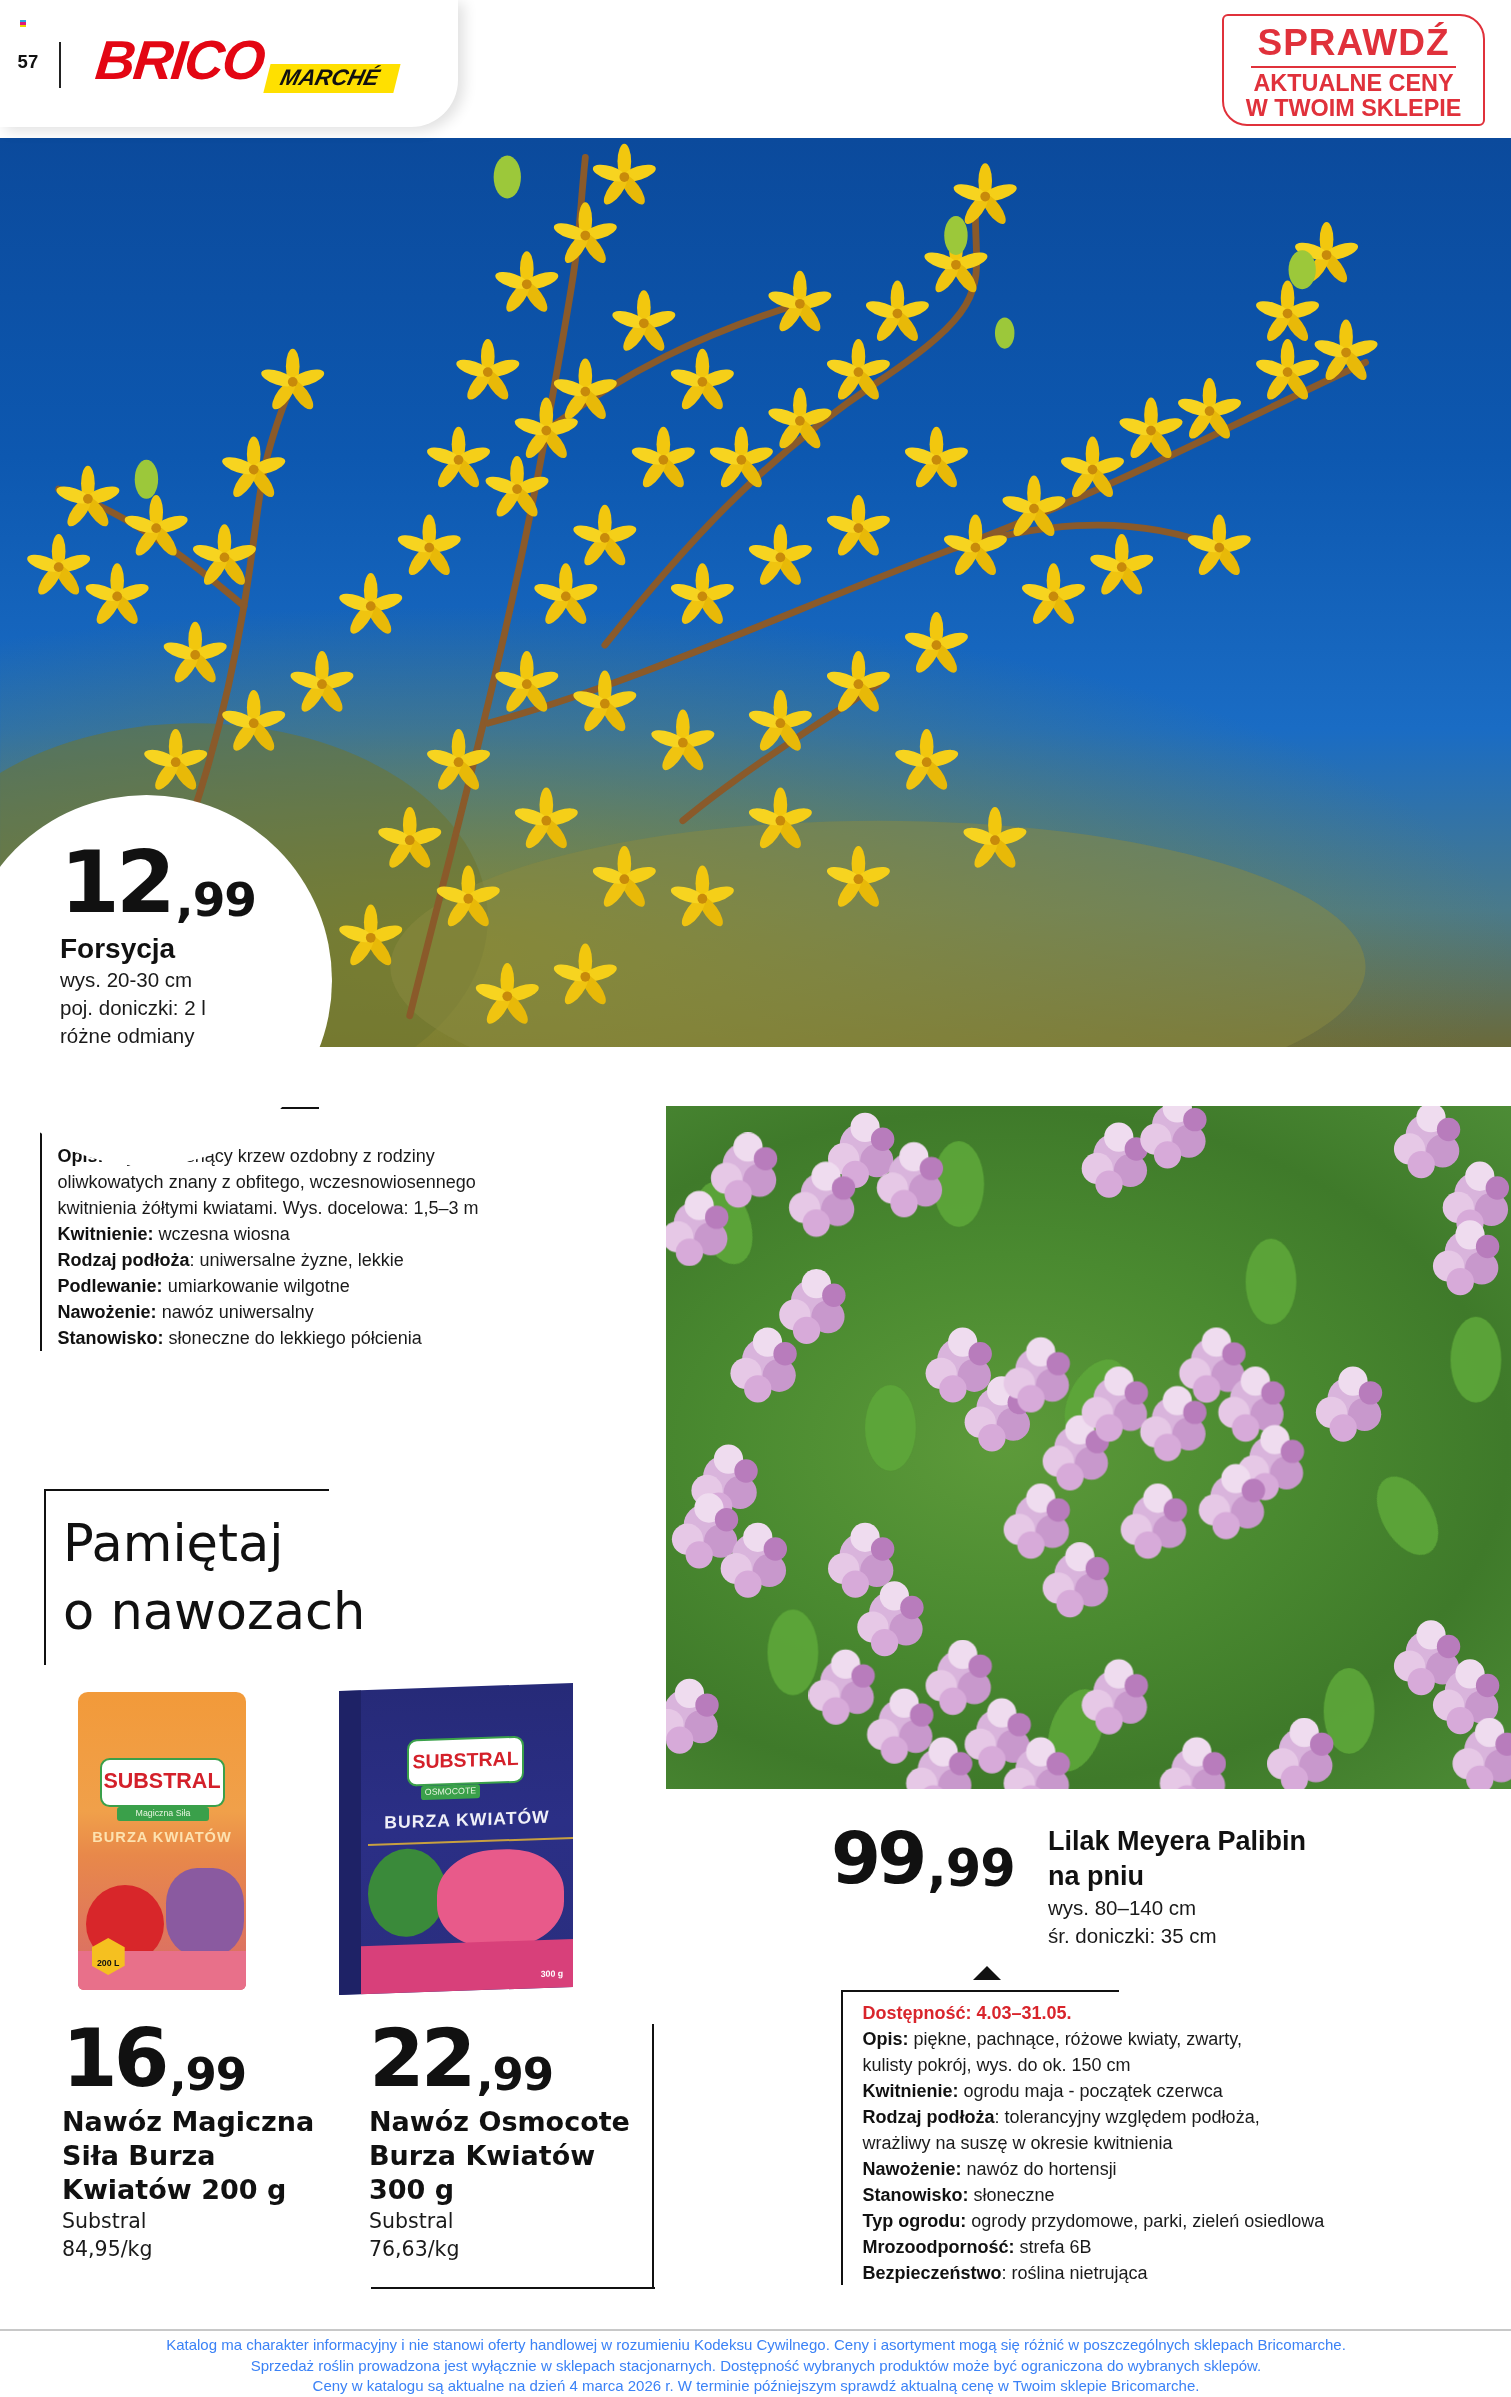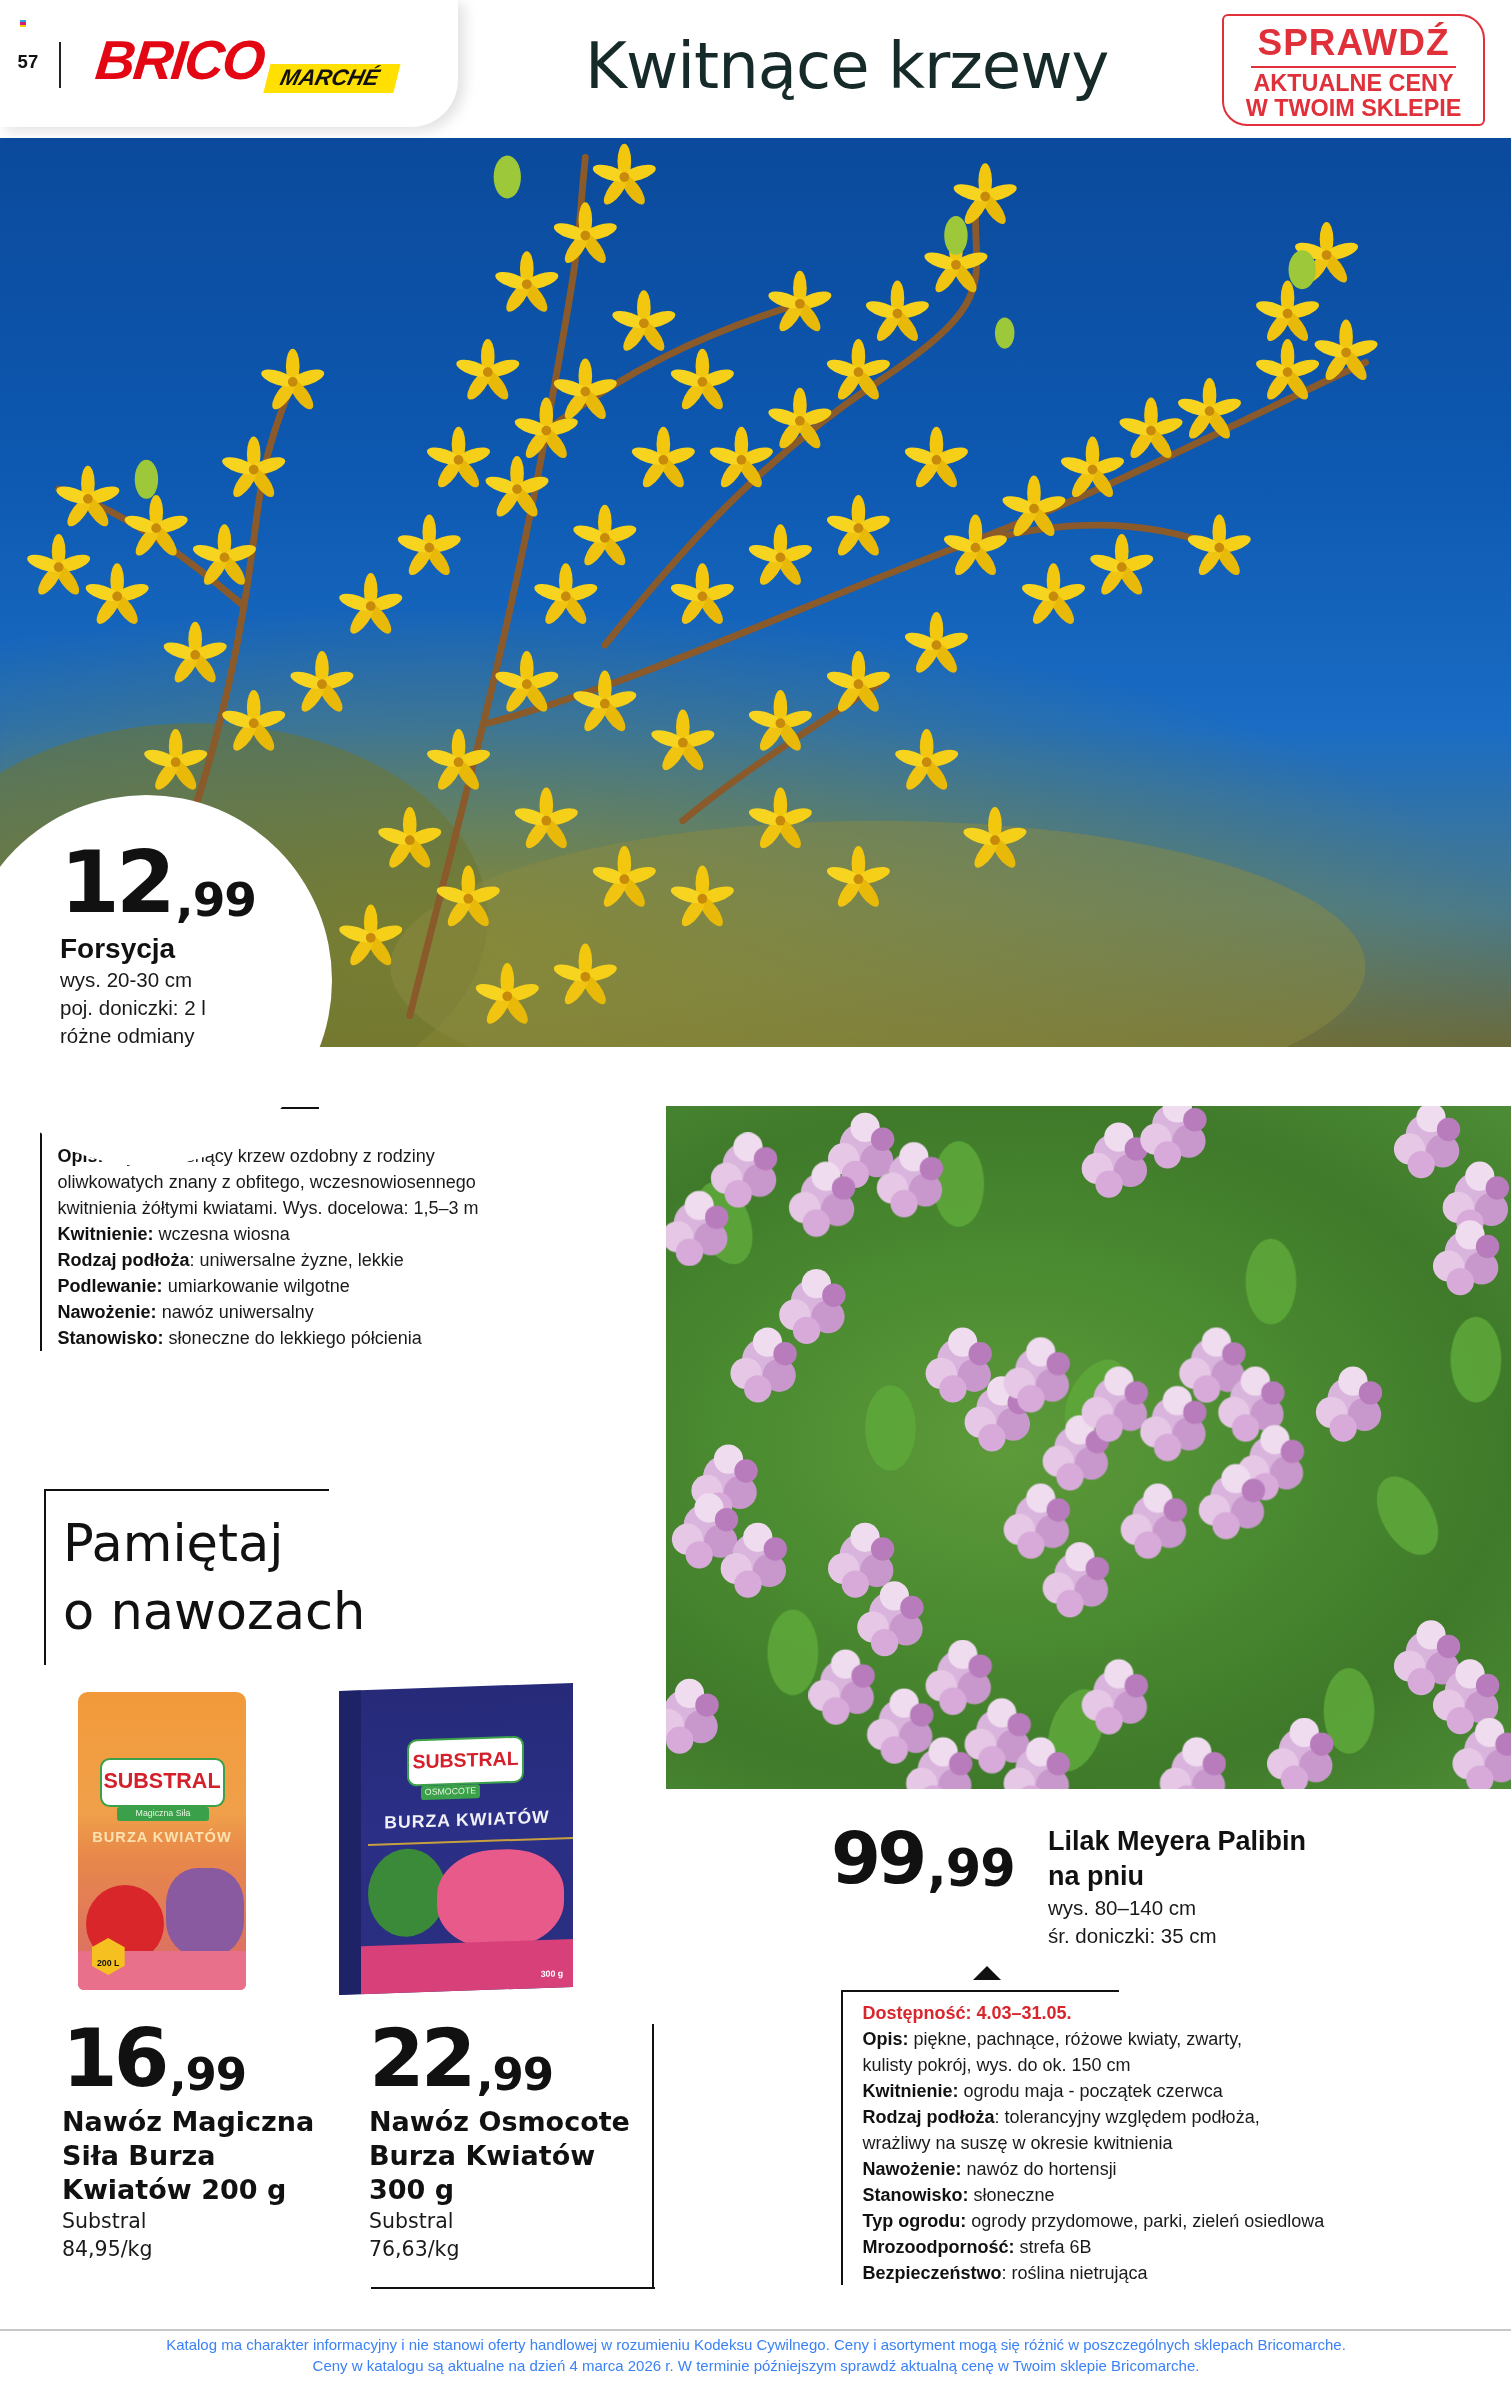--- a/index.html
+++ b/index.html
@@ -101,21 +101,20 @@
 <div class="header">
   <div class="logo-tab">
     <div class="cmyk-mark"></div>
     <div class="page-number">57</div>
     <div class="page-divider"></div>
     <div class="brand">
       <span class="brand-brico">BRICO</span>
       <span class="brand-marche">MARCHÉ</span>
     </div>
   </div>
-  <h1 class="page-title">Kwitnące krzewy</h1>
   <div class="check-box">
     <div class="check-title">SPRAWDŹ</div>
     <div class="check-line"></div>
     <div class="check-sub">AKTUALNE CENY</div>
     <div class="check-sub">W TWOIM SKLEPIE</div>
   </div>
 </div>
 
 <div class="forsythia-photo">
   <svg width="1512" height="909" viewBox="0 0 1550 932">
@@ -415,15 +414,16 @@
     <div class="line"><b>Stanowisko:</b><span> słoneczne</span></div>
     <div class="line"><b>Typ ogrodu:</b><span> ogrody przydomowe, parki, zieleń osiedlowa</span></div>
     <div class="line"><b>Mrozoodporność:</b><span> strefa 6B</span></div>
     <div class="line"><b>Bezpieczeństwo</b><span>: roślina nietrująca</span></div>
   </div>
 </div>
 
 <div class="footer-line"></div>
 <div class="footer">
   <div>Katalog ma charakter informacyjny i nie stanowi oferty handlowej w rozumieniu Kodeksu Cywilnego. Ceny i asortyment mogą się różnić w poszczególnych sklepach Bricomarche.</div>
+  <div>Sprzedaż roślin prowadzona jest wyłącznie w sklepach stacjonarnych. Dostępność wybranych produktów może być ograniczona do wybranych sklepów.</div>
   <div>Ceny w katalogu są aktualne na dzień 4 marca 2026 r. W terminie późniejszym sprawdź aktualną cenę w Twoim sklepie Bricomarche.</div>
 </div>
 
 
 </body></html>

